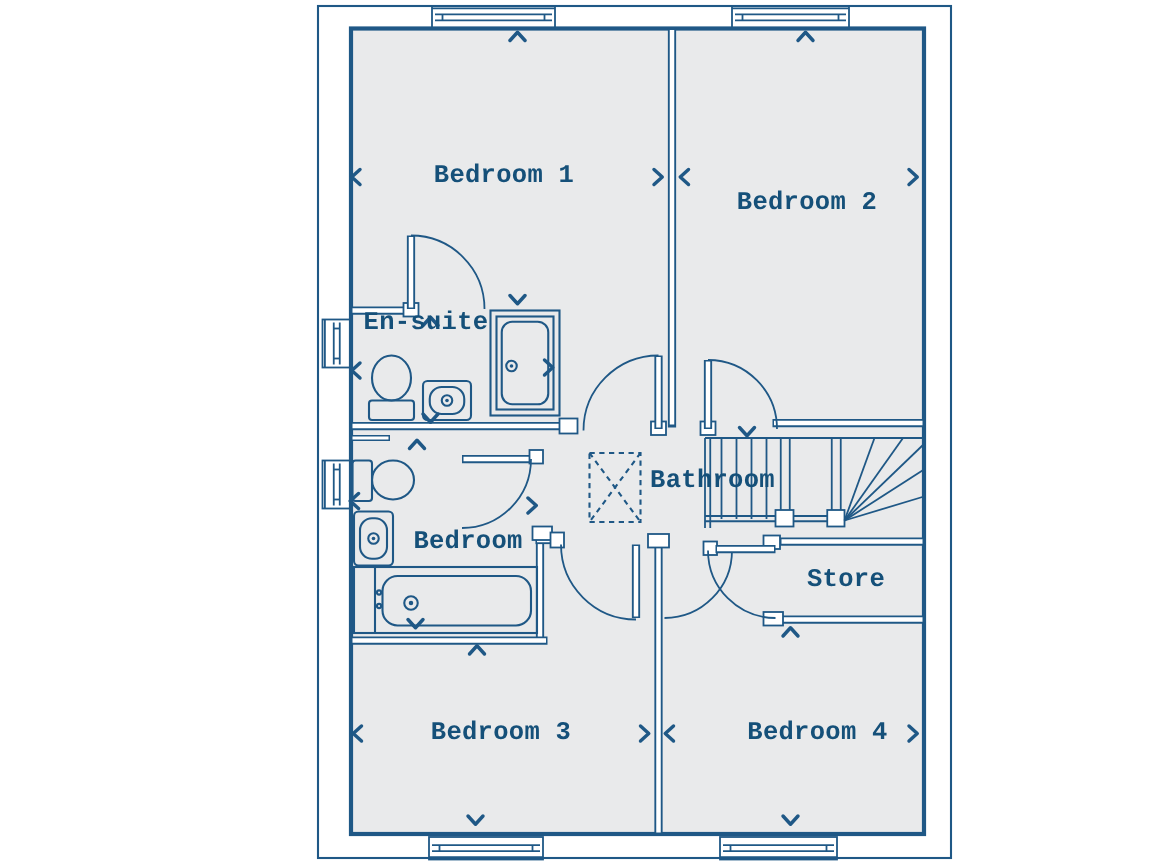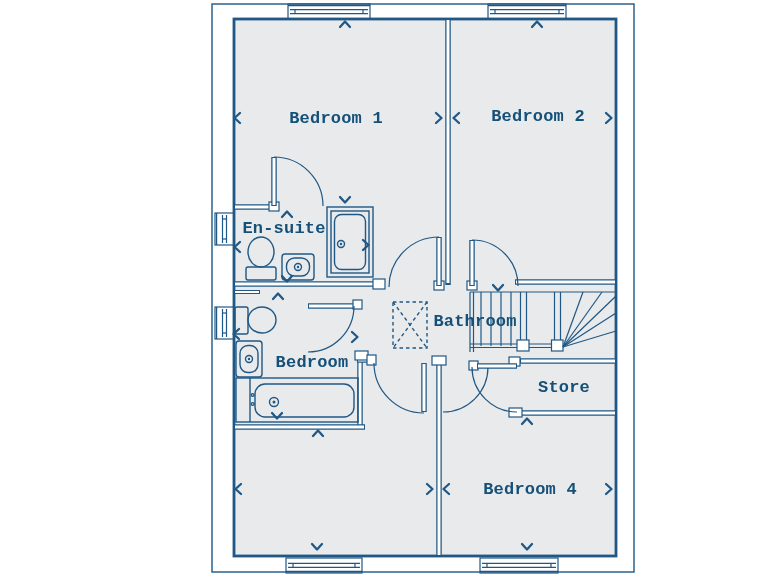--- a/index.html
+++ b/index.html
@@ -292,19 +292,20 @@
     <path class="ch" transform="translate(399,118) rotate(90)" d="M-5 3 L0 -2.5 L5 3"></path>
     <path class="ch" transform="translate(569,118) rotate(90)" d="M-5 3 L0 -2.5 L5 3"></path>
     <path class="ch" transform="translate(326,245) rotate(90)" d="M-5 3 L0 -2.5 L5 3"></path>
     <path class="ch" transform="translate(315,337) rotate(90)" d="M-5 3 L0 -2.5 L5 3"></path>
     <path class="ch" transform="translate(390,489) rotate(90)" d="M-5 3 L0 -2.5 L5 3"></path>
     <path class="ch" transform="translate(569,489) rotate(90)" d="M-5 3 L0 -2.5 L5 3"></path>
   </g>
 </svg>
 
   <div class="lbl" style="left:296px;top:118px;">Bedroom 1</div>
-  <div class="lbl" style="left:498px;top:116px;">Bedroom 2</div>
-  <div class="lbl" style="left:244px;top:228px;">En-suite</div>
+  <div class="lbl" style="left:498px;top:136px;">Bedroom 2</div>
+  <div class="lbl" style="left:244px;top:216px;">En-suite</div>
   <div class="lbl" style="left:272px;top:362px;">Bedroom</div>
   <div class="lbl" style="left:435px;top:321px;">Bathroom</div>
   <div class="lbl" style="left:524px;top:387px;">Store</div>
-  <div class="lbl" style="left:490px;top:489px;text-align:right;">Bedroom 4</div>
+  <div class="lbl" style="left:294px;top:489px;">Bedroom 3</div>
+  <div class="lbl" style="left:505px;top:489px;text-align:right;">Bedroom 4</div>
 </div>
 
 </body></html>

